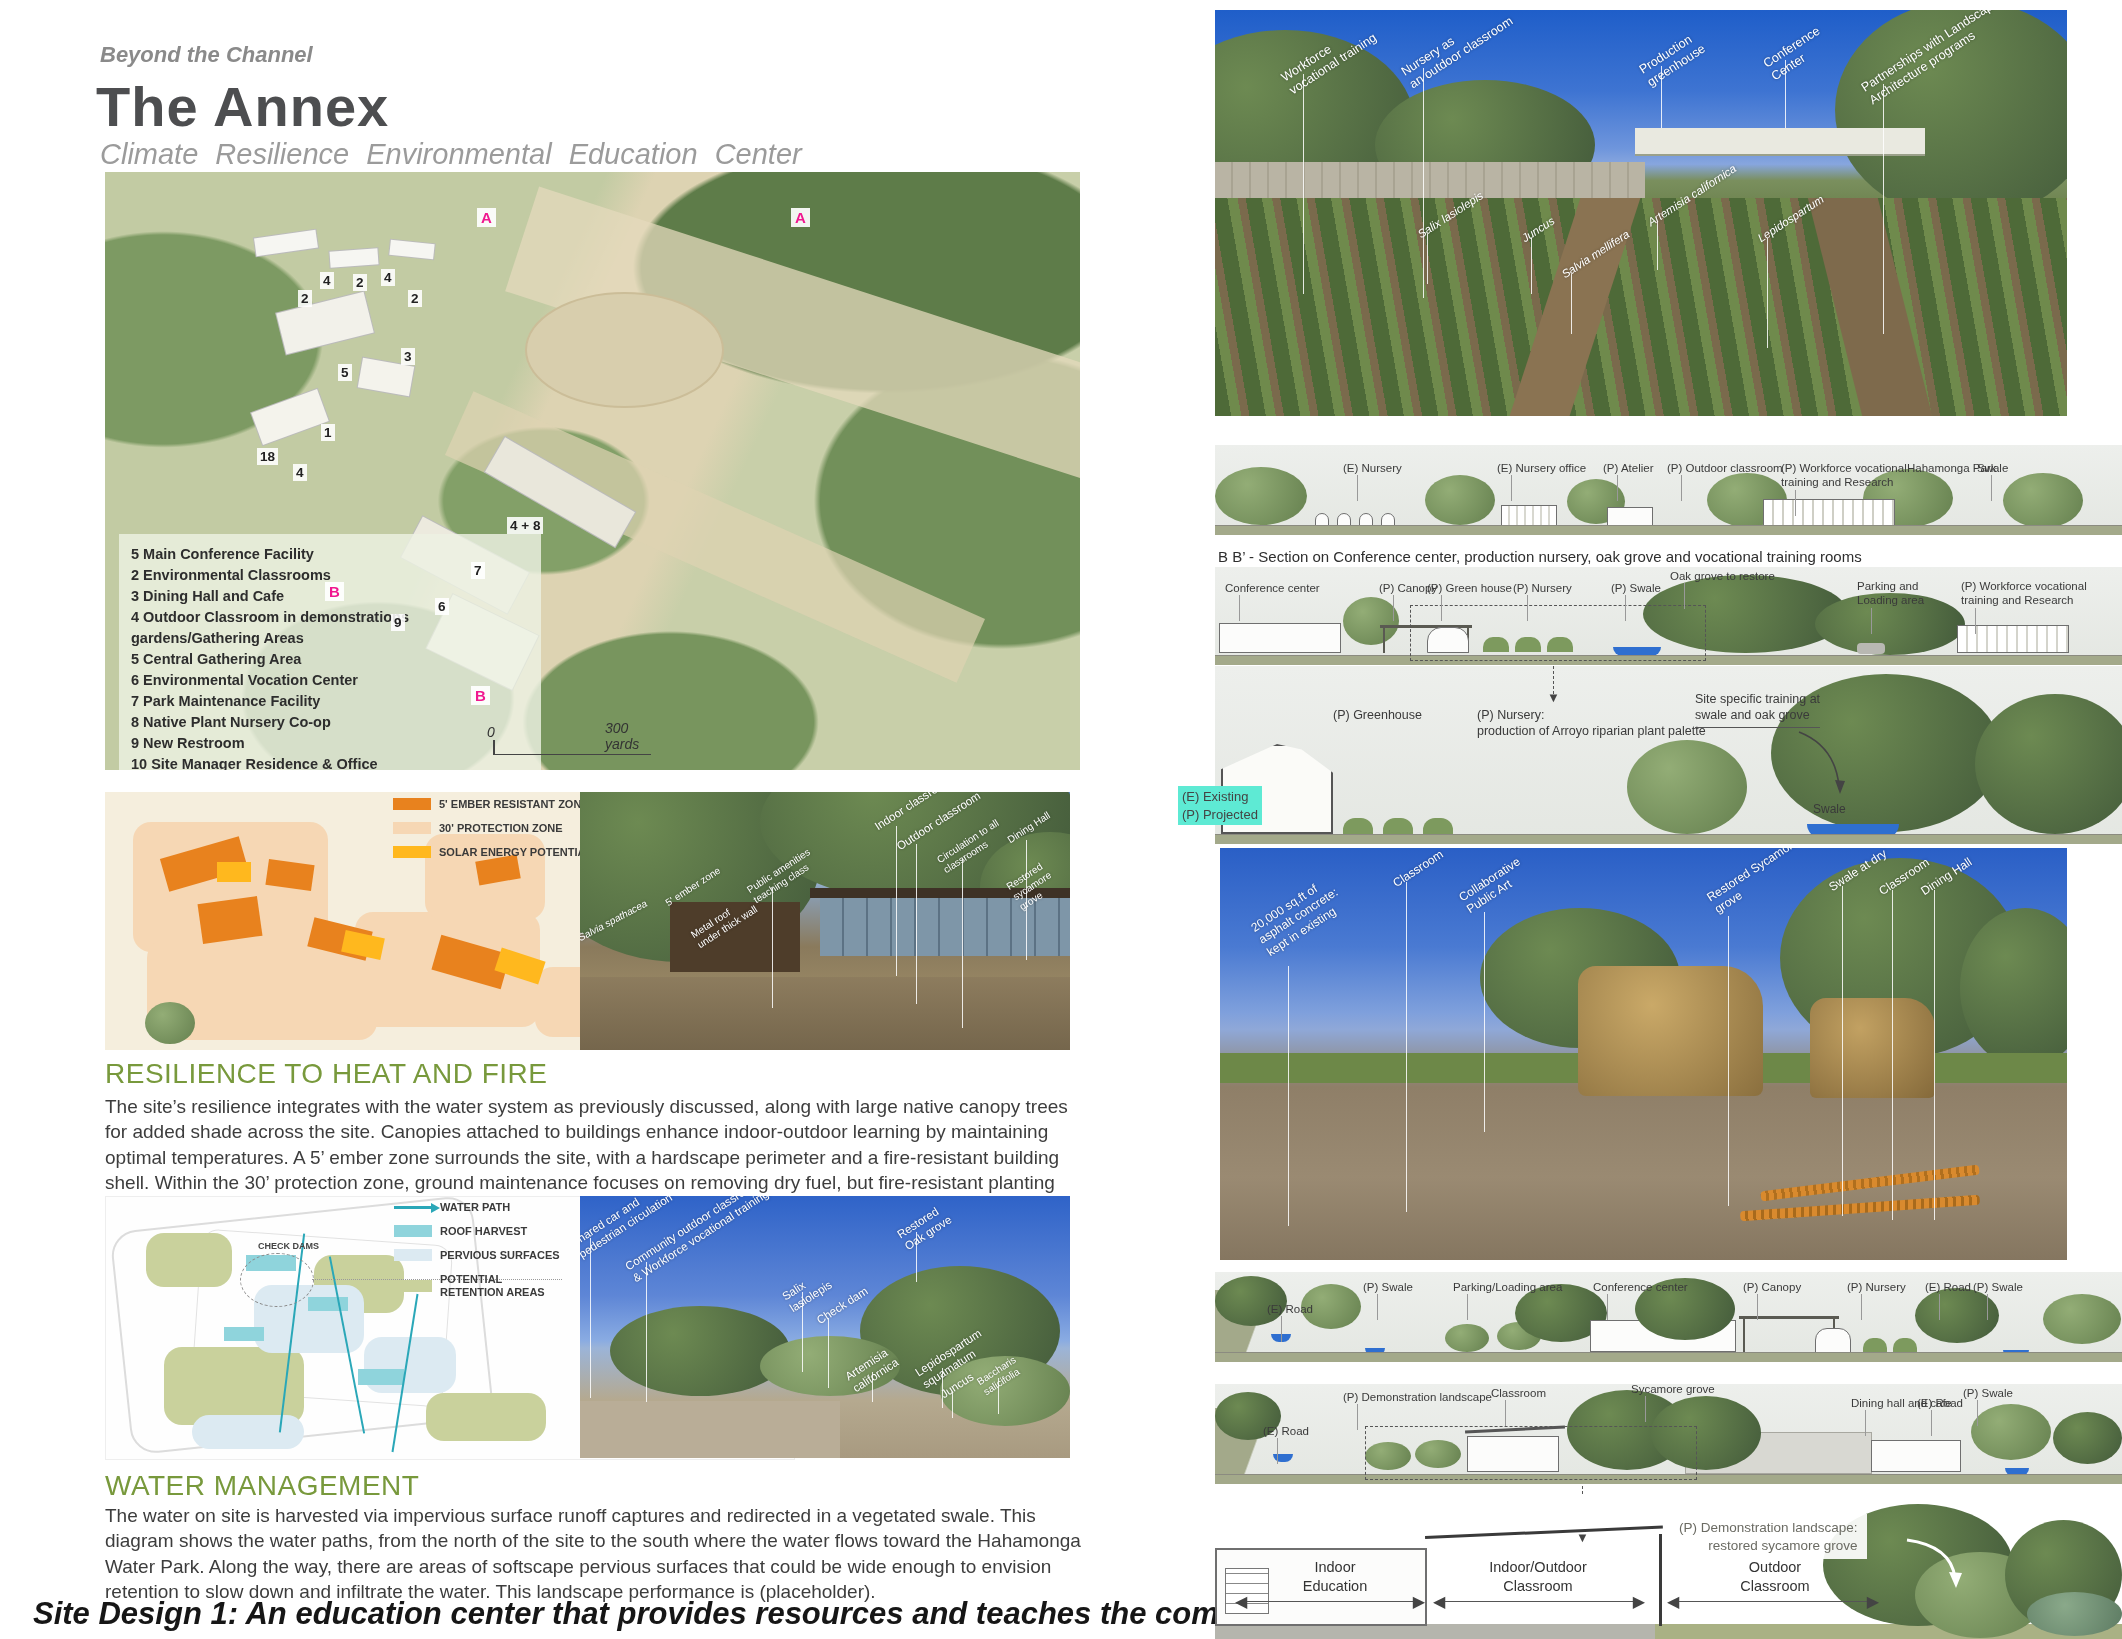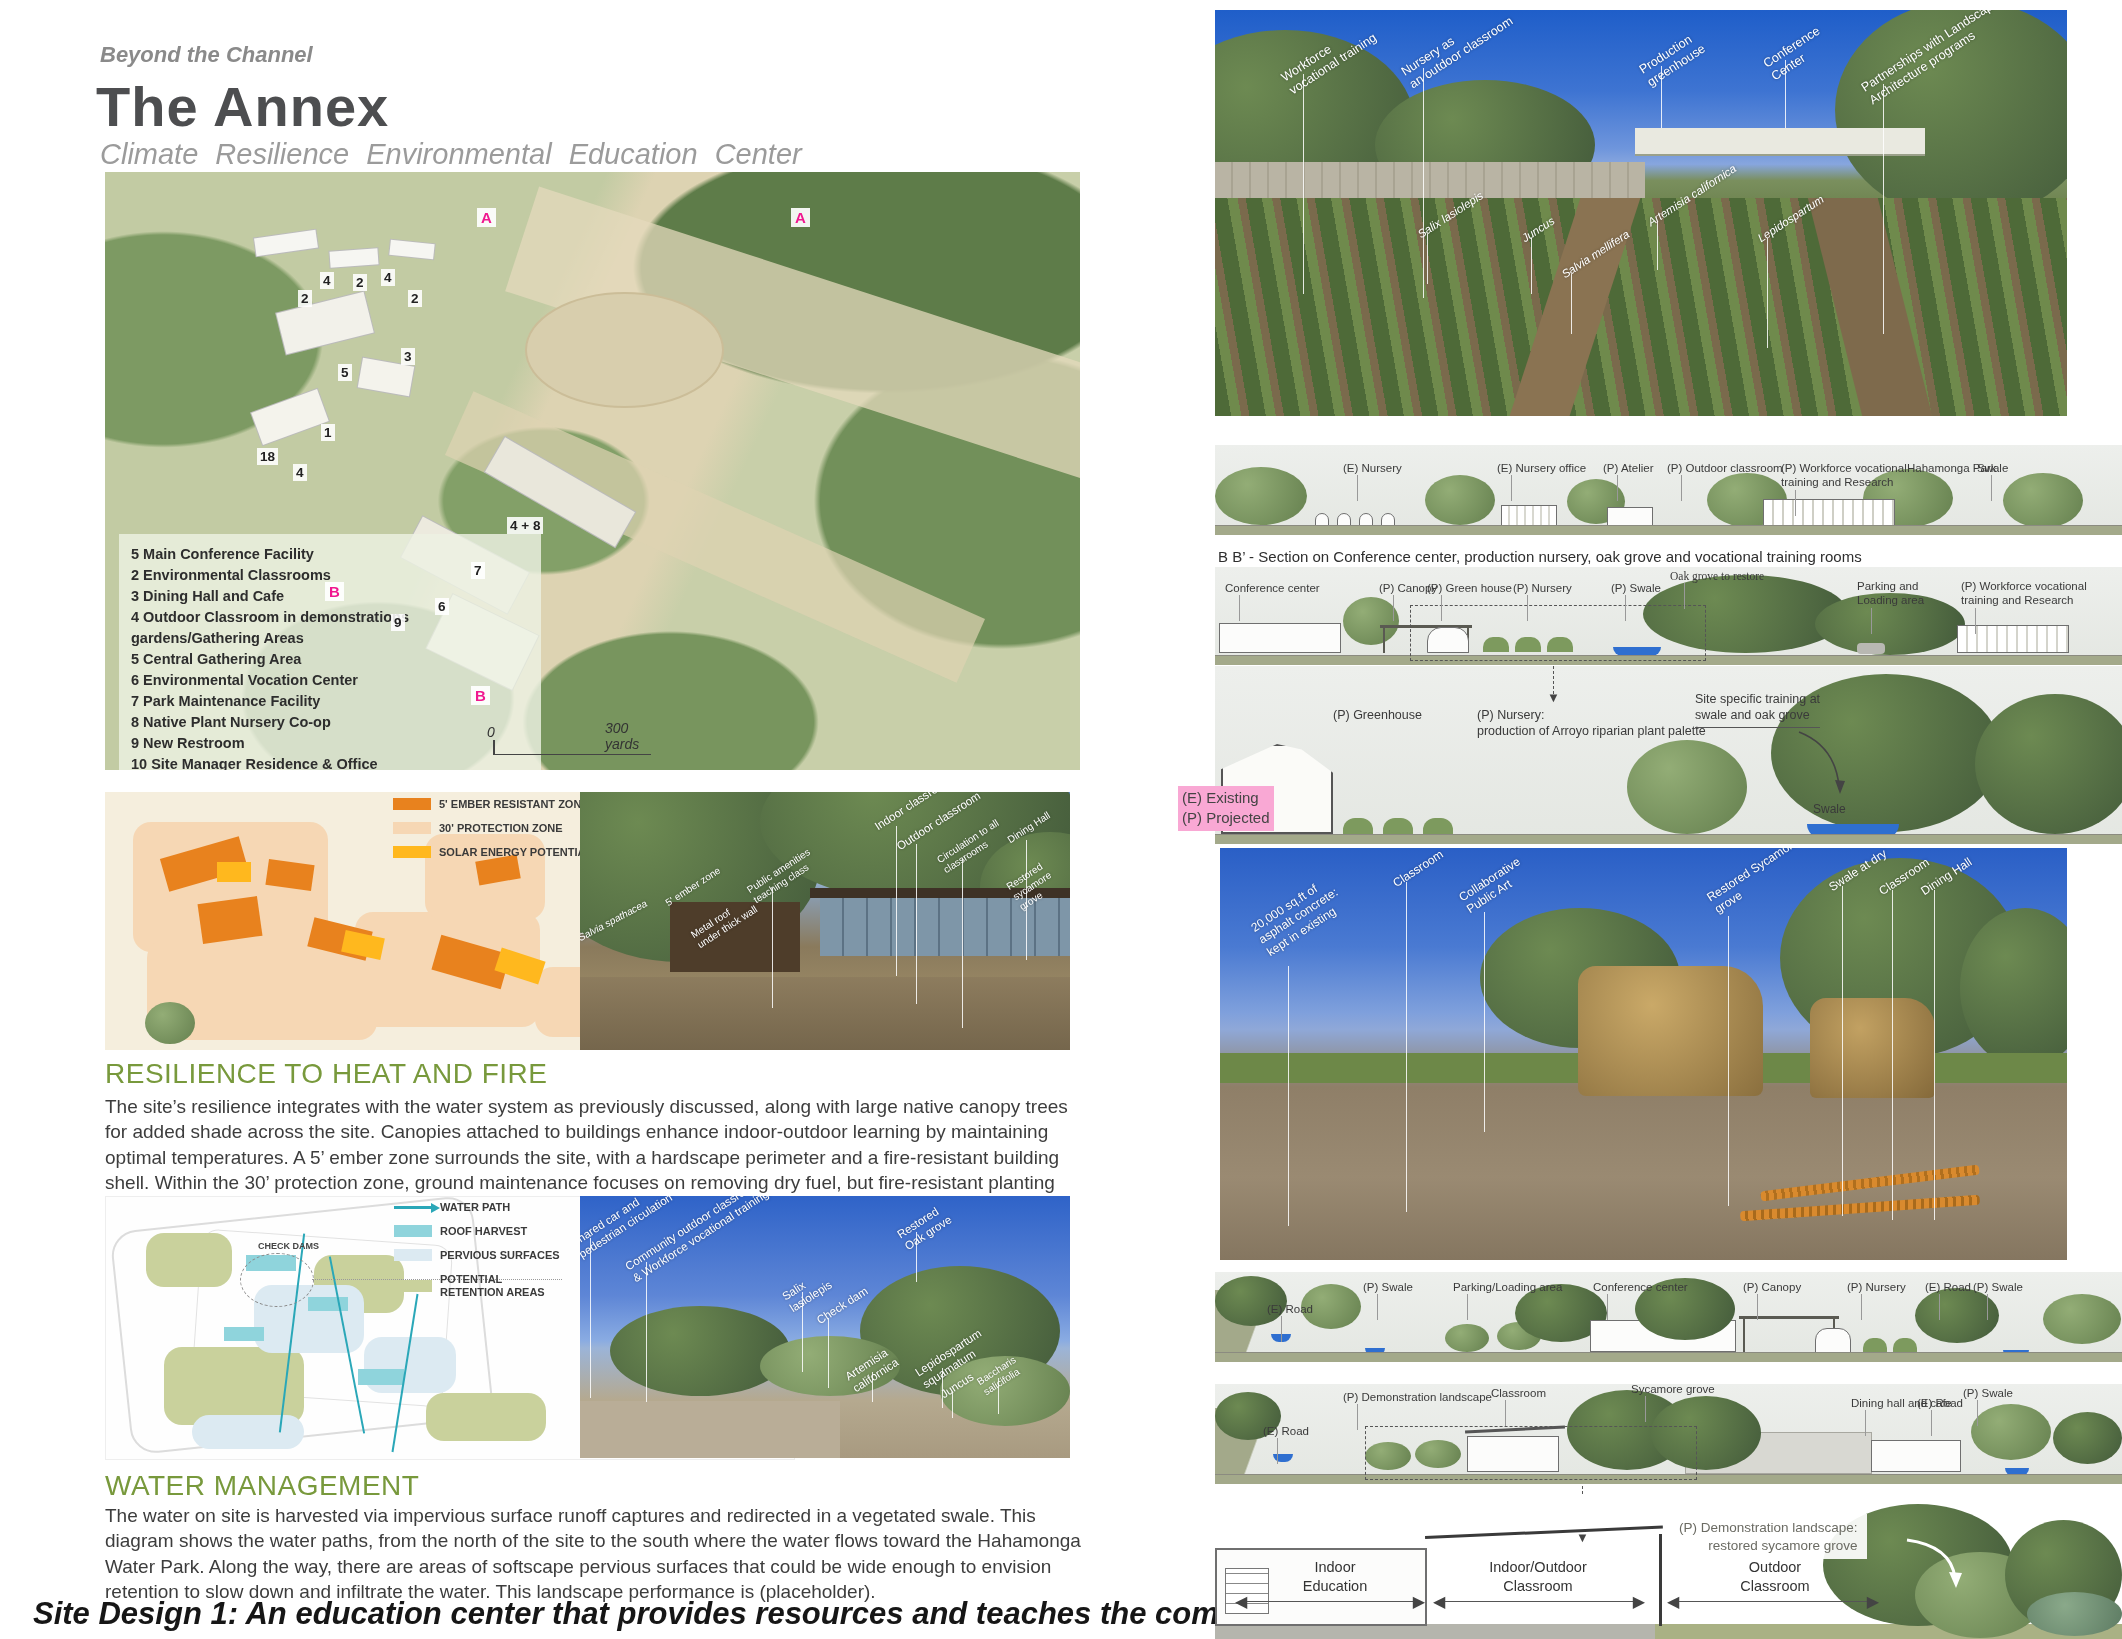--- a/index.html
+++ b/index.html
@@ -360,21 +360,21 @@
     <div class="tr trd" style="left:600px;top:26px;width:150px;height:62px;"></div>
     <div class="ab" style="left:642px;top:76px;width:28px;height:11px;background:#b8b8b2;border-radius:4px;"></div>
     <div class="bld" style="left:742px;top:58px;width:112px;height:28px;background:repeating-linear-gradient(90deg,#fff 0 8px,#d4d4cc 8px 10px);"></div>
     <div class="gnd"></div>
     <div class="dashrect" style="left:195px;top:38px;width:294px;height:54px;"></div>
     <div class="slab" style="left:10px;top:14px;">Conference center</div>
     <div class="slab" style="left:164px;top:14px;">(P) Canopy</div>
     <div class="slab" style="left:212px;top:14px;">(P) Green house</div>
     <div class="slab" style="left:298px;top:14px;">(P) Nursery</div>
     <div class="slab" style="left:396px;top:14px;">(P) Swale</div>
-    <div class="slab" style="left:455px;top:2px;font-family:Liberation Serif, serif;">Oak grove to restore</div>
+    <div class="slab" style="left:455px;top:2px;">Oak grove to restore</div>
     <div class="slab" style="left:642px;top:12px;">Parking and
 Loading area</div>
     <div class="slab" style="left:746px;top:12px;">(P) Workforce vocational
 training and Research</div>
   </div>
 
   <div class="ab strip" style="left:1215px;top:666px;width:907px;height:178px;">
     <div class="dashv" style="left:338px;top:0px;height:28px;"></div>
     <div class="arrowdn" style="left:332px;top:24px;">▼</div>
     <div class="bld" style="left:6px;top:78px;width:112px;height:90px;clip-path:polygon(0 28%,50% 0,72% 6%,100% 32%,100% 100%,0 100%);border:none;background:#fbfbf8;box-shadow:inset 0 0 0 2px #555;"></div>
@@ -390,21 +390,21 @@
     <div class="slab noline" style="left:262px;top:42px;font-size:12.5px;">(P) Nursery:
 production of Arroyo riparian plant palette</div>
     <div class="slab noline" style="left:480px;top:26px;font-size:12.5px;border-bottom:1.5px solid #555;padding-bottom:4px;">Site specific training at
 swale and oak grove</div>
     <svg class="ab" style="left:580px;top:62px;" width="60" height="70" viewBox="0 0 60 70">
       <path d="M4,4 Q40,18 44,58" fill="none" stroke="#444" stroke-width="1.6"></path>
       <path d="M40,52 L45,66 L50,53 Z" fill="#444"></path>
     </svg>
     <div class="slab noline" style="left:598px;top:136px;font-size:12px;">Swale</div>
   </div>
-  <div class="ab" style="left:1178px;top:786px;font-size:15px;color:#444;white-space:pre-line;line-height:1.35;background:#f9a8d4;padding:2px 4px;">(E) Existing
+  <div class="ab" style="left:1178px;top:786px;font-size:13px;color:#444;white-space:pre-line;line-height:1.35;background:#5eead4;padding:2px 4px;">(E) Existing
 (P) Projected</div>
 
   <div class="ab photo" style="left:1220px;top:848px;width:847px;height:412px;background:linear-gradient(180deg,#2a5fc6 0%,#4a7ad2 24%,#7fa0dc 40%,#8fa8d8 44%,#8f7f68 58%,#9a8a72 80%,#857660 100%);">
     <div class="tr trd" style="left:560px;top:10px;width:240px;height:200px;"></div>
     <div class="tr trd" style="left:260px;top:60px;width:200px;height:140px;"></div>
     <div class="tr trd" style="left:740px;top:60px;width:130px;height:160px;"></div>
     <div class="ab" style="left:0px;top:205px;width:847px;height:30px;background:#6d8848;"></div>
     <div class="ab" style="left:358px;top:118px;width:185px;height:130px;background:radial-gradient(circle at 40% 30%,#caa968,#8a6f3e);border-radius:18px 40px 8px 8px;"></div>
     <div class="ab" style="left:590px;top:150px;width:125px;height:100px;background:radial-gradient(circle at 40% 30%,#c2a162,#84693a);border-radius:16px 30px 6px 6px;"></div>
     <div class="ab" style="left:168px;top:170px;width:85px;height:80px;background:radial-gradient(circle at 40% 30%,#bd9c60,#7e6438;);border-radius:12px 24px 6px 6px;"></div>

